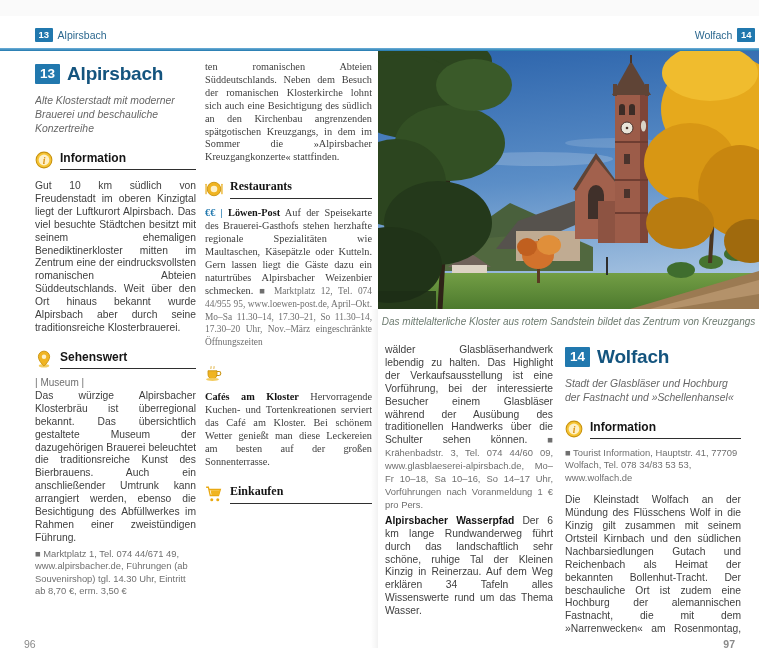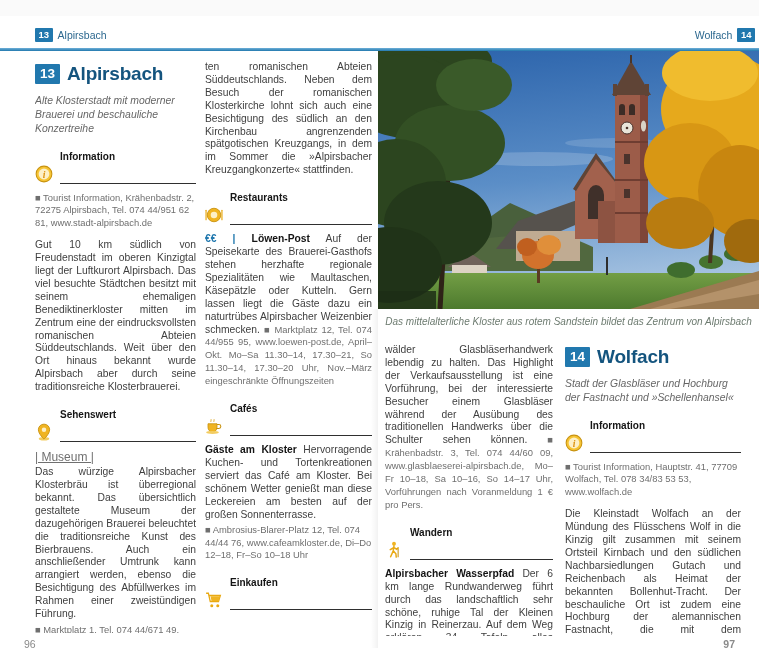--- a/index.html
+++ b/index.html
@@ -26,40 +26,40 @@
   .numbox.big{font-size:13.5px;padding:3px 5px;border-radius:1px;margin-right:7px;}
   .toprule{position:absolute;top:32px;left:0;width:759px;height:3px;background:linear-gradient(#6fb0d8,#2178ae);}
   
   .photo{position:absolute;left:378px;top:35px;width:381px;height:258px;overflow:hidden;}
   .photo svg{display:block;width:100%;height:100%;}
   .caption{position:absolute;left:378px;top:300px;width:381px;text-align:center;
     font-style:italic;font-size:10px;color:#6d7b70;}
   
   .col{position:absolute;overflow:hidden;}
   .col1{left:35px;top:45px;width:161px;height:572px;}
-  .col2{left:205px;top:45px;width:167px;height:572px;}
+  .col2{left:205px;top:45px;width:167px;height:572px;font-family:Liberation Serif, serif;}
   .col3{left:385px;top:328px;width:168px;height:292px;}
   .col4{left:565px;top:328px;width:176px;height:292px;}
   .title-row{display:flex;align-items:center;margin:2px 0 0;}
   .big-title{font-size:19px;font-weight:bold;color:var(--title-blue);letter-spacing:-0.2px;}
   .subtitle{font-style:italic;color:#666;font-size:10.4px;line-height:14px;margin:9px 0 0;}
   .sechead{display:flex;align-items:flex-end;gap:7px;margin:15px 0 8px;}
   .sechead .icon{width:18px;height:18px;flex:0 0 auto;margin-bottom:1px;}
   .sechead .icon svg{display:block;width:100%;height:100%;}
-  .sechead .lab{flex:1;border-bottom:1.5px solid #2f2f2f;padding-bottom:21px;
-    font-weight:bold;font-size:10px;color:#151515;}
+  .sechead .lab{flex:1;border-bottom:1.5px solid #2f2f2f;padding-bottom:4px;
+    font-weight:bold;font-size:12px;color:#151515;}
   .p{font-size:10.3px;line-height:12.9px;text-align:justify;color:var(--body);margin:0 0 3px;
      hyphens:manual;}
   .p.first{margin-top:10px;}
   .bold{font-weight:bold;color:#141414;}
   .price{color:var(--blue);font-weight:bold;}
   .info{font-size:9.4px;line-height:12.4px;color:var(--info);text-align:left;margin:1px 0 3px;}
   .info-inline{font-size:9.4px;color:var(--info);font-weight:normal;}
   .entry-name{font-size:11px;font-weight:bold;color:#111;margin-top:11px;line-height:13px;}
-  .tag{font-size:12px;color:#6f6f6f;margin:1px 0 2px;text-decoration:underline;}
+  .tag{font-size:10px;color:#6f6f6f;margin:1px 0 2px;}
   .pagenum{position:absolute;bottom:14px;font-size:10.5px;color:#8a8a8a;}
   .pagenum.left{left:24px;text-align:right;}
   .pagenum.right{right:24px;font-weight:bold;}
   .gutter{position:absolute;left:371px;top:293px;width:7px;height:355px;
     background:linear-gradient(to right,rgba(0,0,0,0) ,rgba(0,0,0,0.05));}
 </style>
 </head>
 <body>
 
 <div class="spread">
@@ -156,41 +156,40 @@
       <ellipse cx="52" cy="10" rx="62" ry="26" fill="#2c451f"></ellipse>
       <ellipse cx="28" cy="45" rx="56" ry="42" fill="#2c451f"></ellipse>
       <ellipse cx="72" cy="92" rx="55" ry="38" fill="#335024"></ellipse>
       <ellipse cx="18" cy="132" rx="50" ry="44" fill="#2c451f"></ellipse>
       <ellipse cx="60" cy="172" rx="54" ry="42" fill="#24391b"></ellipse>
       <ellipse cx="12" cy="214" rx="52" ry="38" fill="#203318"></ellipse>
       <ellipse cx="96" cy="34" rx="38" ry="26" fill="#3a5a29"></ellipse>
       <rect x="0" y="240" width="58" height="18" fill="#1d2e16" opacity="0.85"></rect>
     </svg>
   </div>
-  <div class="caption">Das mittelalterliche Kloster aus rotem Sandstein bildet das Zentrum von Alpirsbach</div>
+  <div class="caption">Das mittelalterliche Kloster aus rotem Sandstein bildet das Zentrum von Kreuzgangs</div>
   <div class="gutter"></div>
 
   <div class="col col1">
     <div class="title-row">
       <span class="numbox big">13</span>
       <span class="big-title">Alpirsbach</span>
     </div>
     <div class="subtitle">Alte Klosterstadt mit moderner Brauerei und beschauliche Konzertreihe</div>
 
     <div class="sechead">
       <span class="icon">
         <svg viewBox="0 0 24 24">
             <circle cx="12" cy="12" r="10.5" fill="#f6c433" stroke="#c8920e" stroke-width="1.4"></circle>
             <circle cx="12" cy="12" r="7.2" fill="#fdf0c8"></circle>
             <text x="12" y="17" font-size="13" font-style="italic" font-weight="bold" fill="#dd9310" text-anchor="middle" font-family="'Liberation Serif',serif">i</text>
           </svg>
       </span>
       <span class="lab">Information</span>
     </div>
-    <div class="info">■ Tourist Information, Krähenbadstr. 2, 72275 Alpirsbach, Tel. 074 44/951 62 81, www.stadt-alpirsbach.de</div>
 
     <p class="p first">Gut 10 km südlich von Freudenstadt im oberen Kinzigtal liegt der Luftkurort Alpirsbach. Das viel besuchte Städtchen besitzt mit seinem ehemaligen Benediktinerkloster mitten im Zentrum eine der eindrucksvollsten romanischen Abteien Süddeutschlands. Weit über den Ort hinaus bekannt wurde Alpirsbach aber durch seine traditionsreiche Klosterbrauerei.</p>
 
     <div class="sechead">
       <span class="icon">
         <svg viewBox="0 0 24 24">
             <ellipse cx="12" cy="21" rx="7" ry="2.4" fill="#f3cd62"></ellipse>
             <path d="M12 1.5 C7.5 1.5 4.5 5 4.5 9 c0 5.5 7.5 12.5 7.5 12.5 s7.5 -7 7.5 -12.5 c0 -4 -3 -7.5 -7.5 -7.5 z" fill="#f0b422" stroke="#c8920e" stroke-width="1.2"></path>
             <circle cx="12" cy="9" r="3" fill="#fdf0c8"></circle>
           </svg>
@@ -227,27 +226,25 @@
 
     <div class="sechead">
       <span class="icon">
         <svg viewBox="0 0 24 24">
             <path d="M4 9 h12 v5 a6 6 0 0 1 -12 0 z" fill="#f0b422" stroke="#c8920e" stroke-width="1.1"></path>
             <path d="M16 10 h2.5 a2.6 2.6 0 0 1 0 5.2 H15" fill="none" stroke="#c8920e" stroke-width="1.4"></path>
             <ellipse cx="10" cy="20.5" rx="8.5" ry="2" fill="#f3cd62"></ellipse>
             <path d="M8 6.5 c-1 -1.5 1 -2 0 -3.5 M12 6.5 c-1 -1.5 1 -2 0 -3.5" fill="none" stroke="#d8a017" stroke-width="1.2"></path>
           </svg>
       </span>
-      <span class="lab">Cafés</span>
-    </div>
-    <p class="p">
-      <span class="bold">Gäste am Kloster</span>
+    </div>
+    <p class="p">
+      <span class="bold">Cafés am Kloster</span>
       <span>Hervorragende Kuchen- und Tortenkreationen serviert das Café am Kloster. Bei schönem Wetter genießt man diese Leckereien am besten auf der großen Sonnenterrasse.</span>
     </p>
-    <div class="info">■ Ambrosius-Blarer-Platz 12, Tel. 074 44/44 76, www.cafeamkloster.de, Di–Do 12–18, Fr–So 10–18 Uhr</div>
 
     <div class="sechead">
       <span class="icon">
         <svg viewBox="0 0 24 24">
             <path d="M1.5 3 h3 l2.5 11 h11 l2.5 -8 h-15" fill="none" stroke="#e9a912" stroke-width="1.7"></path>
             <polygon points="7.3,7 20,7 18.2,13.4 8.7,13.4" fill="#f0b422"></polygon>
             <circle cx="9" cy="19.5" r="2" fill="#e9a912"></circle>
             <circle cx="17" cy="19.5" r="2" fill="#e9a912"></circle>
           </svg>
       </span>
@@ -255,30 +252,20 @@
     </div>
 
   </div>
 
   <div class="col col3">
     <p class="p">
       <span>wälder Glasbläserhandwerk lebendig zu halten. Das Highlight der Verkaufsausstellung ist eine Vorführung, bei der interessierte Besucher einem Glasbläser während der Ausübung des traditionellen Handwerks über die Schulter sehen können.</span>
       <span class="info-inline">■ Krähenbadstr. 3, Tel. 074 44/60 09, www.glasblaeserei-alpirsbach.de, Mo–Fr 10–18, Sa 10–16, So 14–17 Uhr, Vorführungen nach Voranmeldung 1 € pro Pers.</span>
     </p>
 
-    <div class="sechead">
-      <span class="icon">
-        <svg viewBox="0 0 24 24">
-            <circle cx="12" cy="3.6" r="2.6" fill="#f0b422"></circle>
-            <path d="M12 6.5 L11 13 L7.5 21 M11 13 L14.5 17 L15 21.5 M11.5 9 L7 11.5 M11.5 8.5 L15.5 11 L17.5 9" fill="none" stroke="#e9a912" stroke-width="2" stroke-linecap="round"></path>
-            <path d="M17.5 9.5 L17.5 21.5" stroke="#c8920e" stroke-width="1.4"></path>
-          </svg>
-      </span>
-      <span class="lab">Wandern</span>
-    </div>
     <p class="p">
       <span class="bold">Alpirsbacher Wasserpfad</span>
       <span>Der 6 km lange Rundwanderweg führt durch das landschaftlich sehr schöne, ruhige Tal der Kleinen Kinzig in Reinerzau. Auf dem Weg erklären 34 Tafeln alles Wissenswerte rund um das Thema Wasser.</span>
     </p>
 
   </div>
 
   <div class="col col4">
     <div class="title-row">
       <span class="numbox big">14</span>

